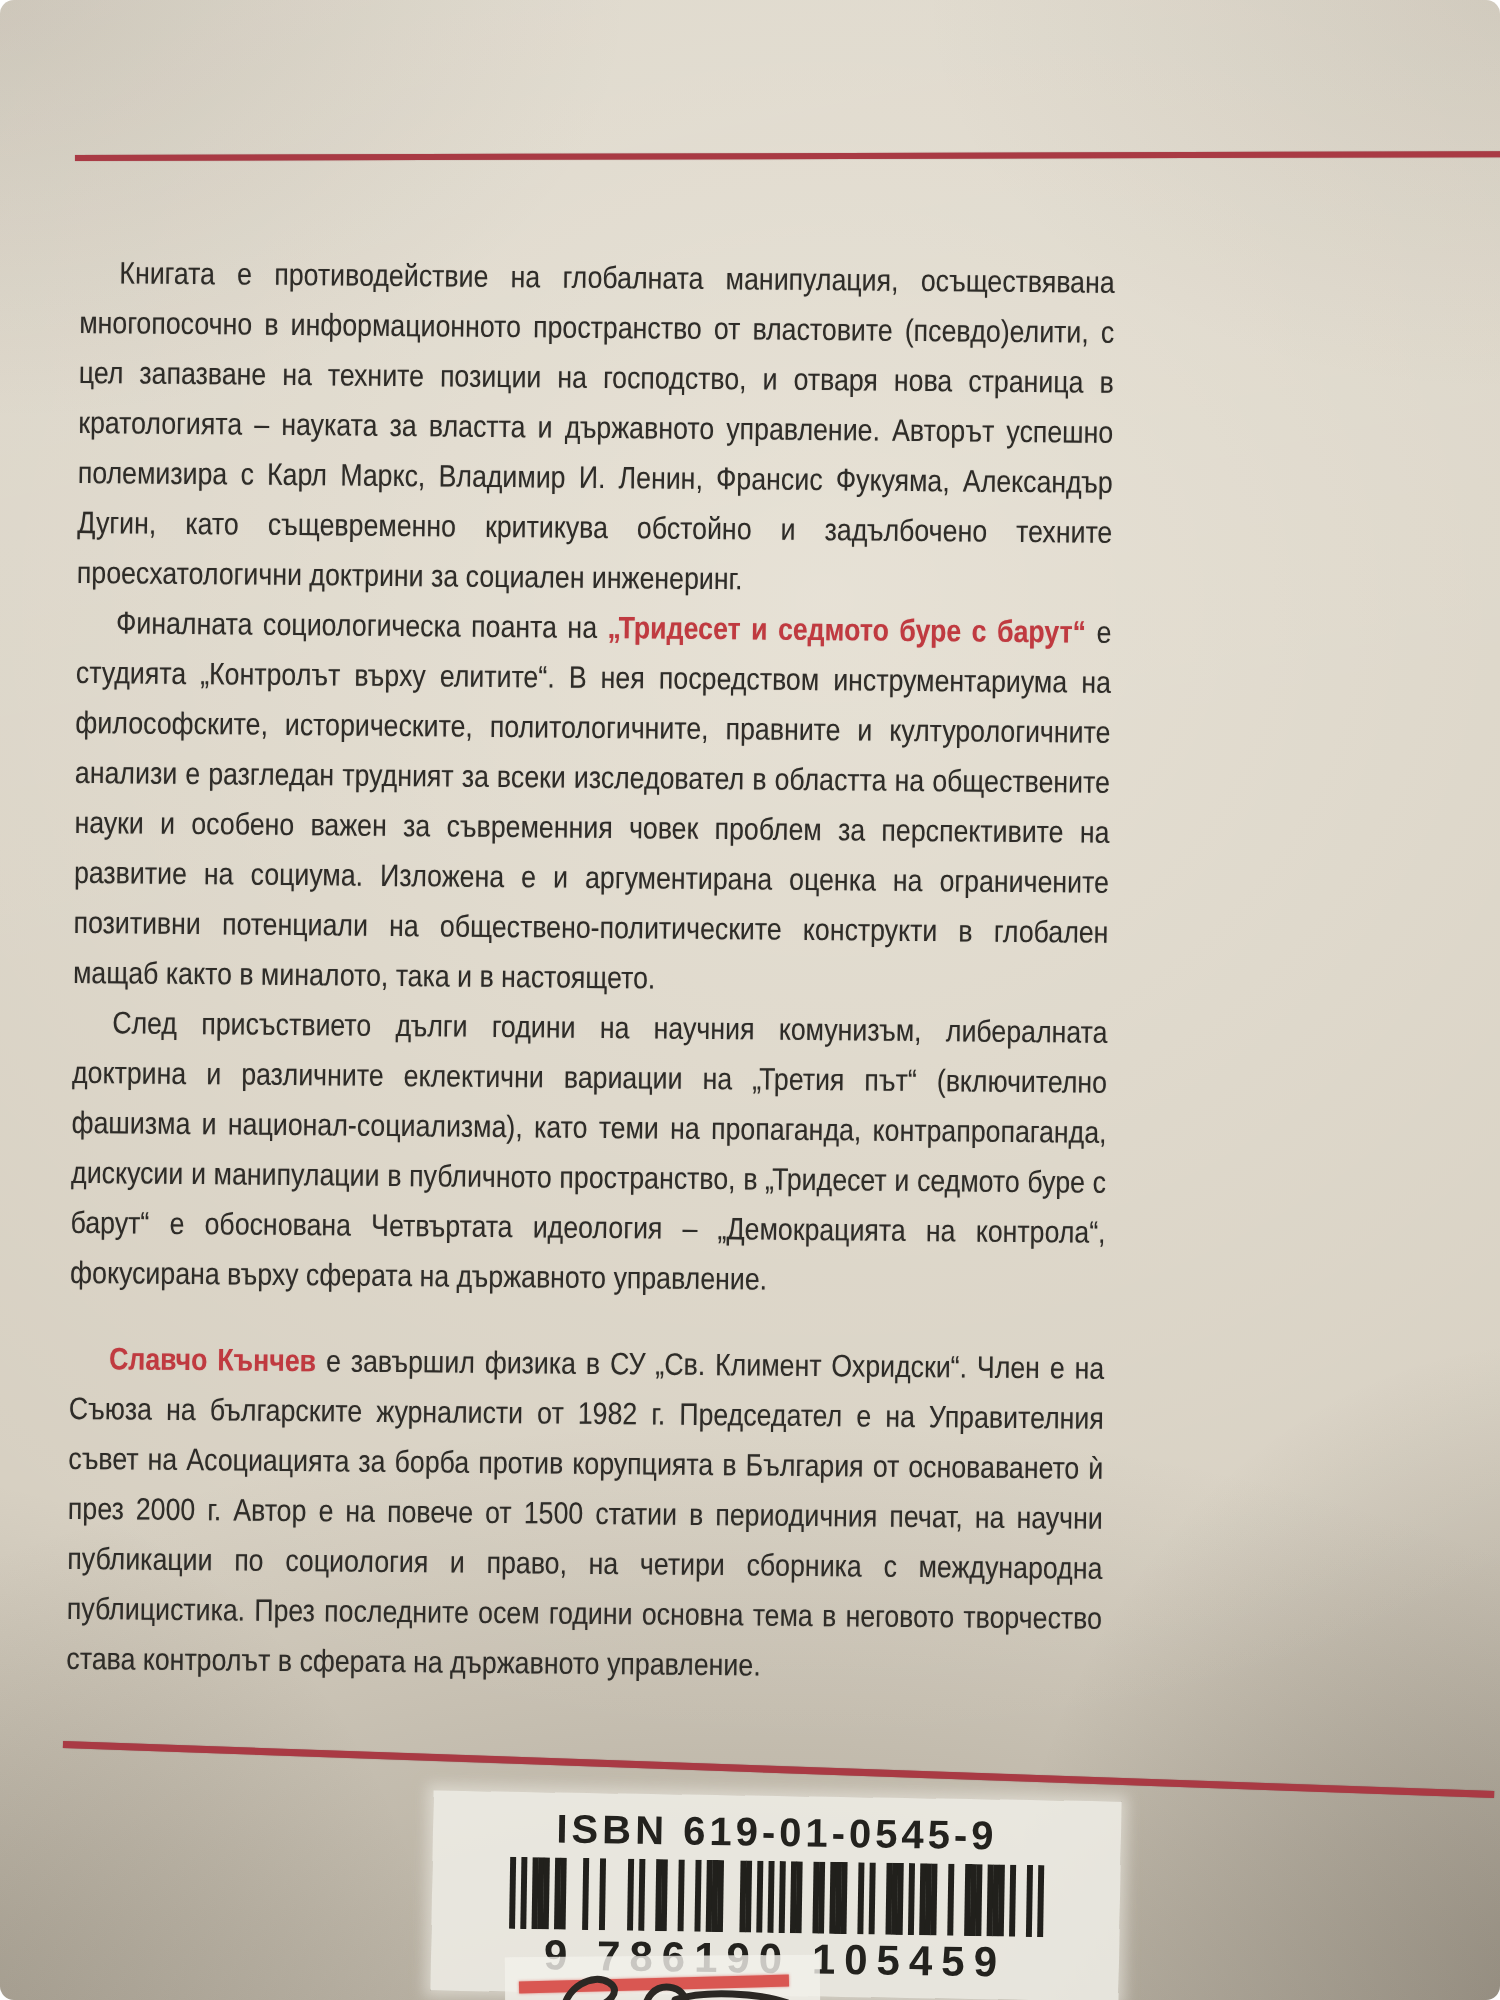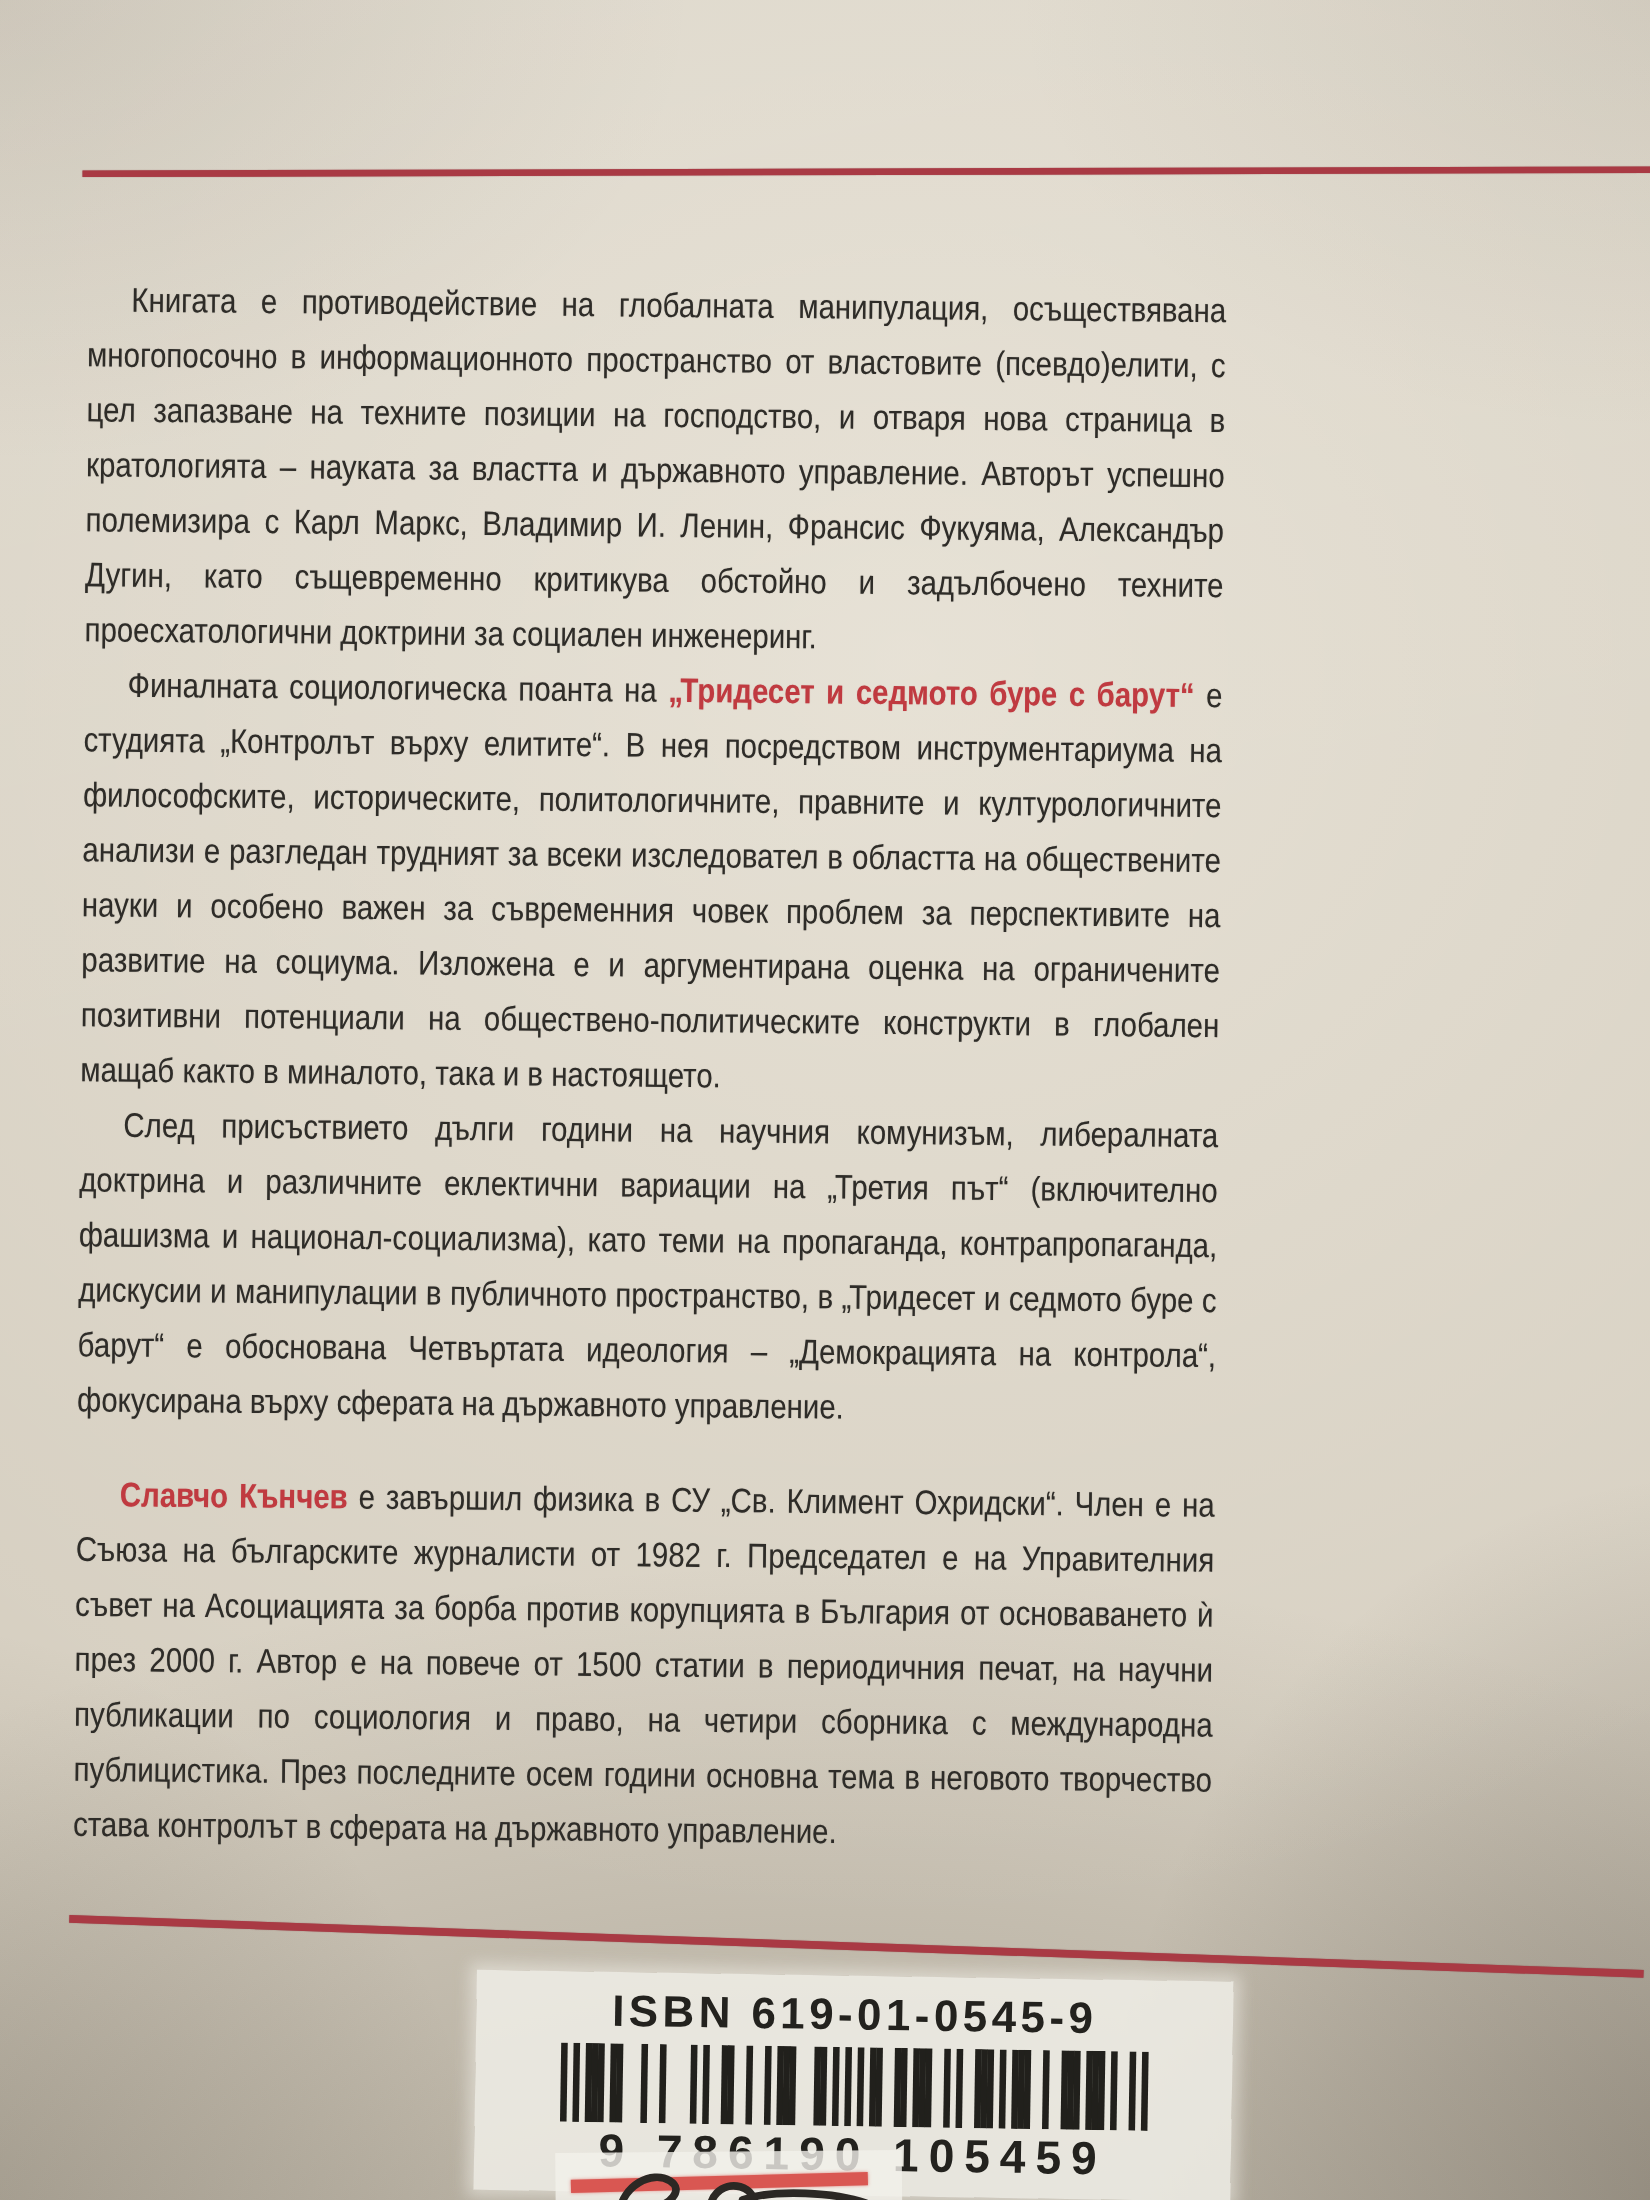--- a/index.html
+++ b/index.html
@@ -11,20 +11,21 @@
     position:absolute;inset:0;
     background-color:#d7d0c2;
     background-image:
       radial-gradient(ellipse 120% 80% at 55% 30%, rgba(255,252,243,0.38), rgba(0,0,0,0) 72%),
       linear-gradient(168deg, rgba(255,255,255,0.10) 0%, rgba(0,0,0,0) 45%),
       radial-gradient(ellipse 60% 30% at 0% 0%, rgba(95,86,70,0.16), rgba(0,0,0,0) 70%),
       radial-gradient(ellipse 55% 28% at 100% 0%, rgba(95,86,70,0.12), rgba(0,0,0,0) 70%),
       radial-gradient(ellipse 150% 65% at 50% 110%, rgba(72,64,50,0.34), rgba(0,0,0,0) 60%),
       radial-gradient(ellipse 55% 45% at -6% 103%, rgba(70,62,48,0.30), rgba(0,0,0,0) 65%),
       radial-gradient(ellipse 55% 50% at 104% 101%, rgba(55,47,36,0.38), rgba(0,0,0,0) 68%);
+    border-radius: 14px;
   }
   .rule{position:absolute;background:#a93a44;box-shadow:0 0 1px rgba(120,30,40,.6);}
   .rule-top{left:75px;top:155px;width:1428px;height:6px;transform:rotate(-0.15deg);transform-origin:left center;}
   .rule-bottom{left:63px;top:1741px;width:1432px;height:7px;transform:rotate(2deg);transform-origin:left center;}
 
   .text-block{
     position:absolute;left:80px;top:248px;width:1200px;
     transform:rotate(0.55deg) scaleX(0.8625);
     transform-origin:left top;
     color:#2e2c28;

